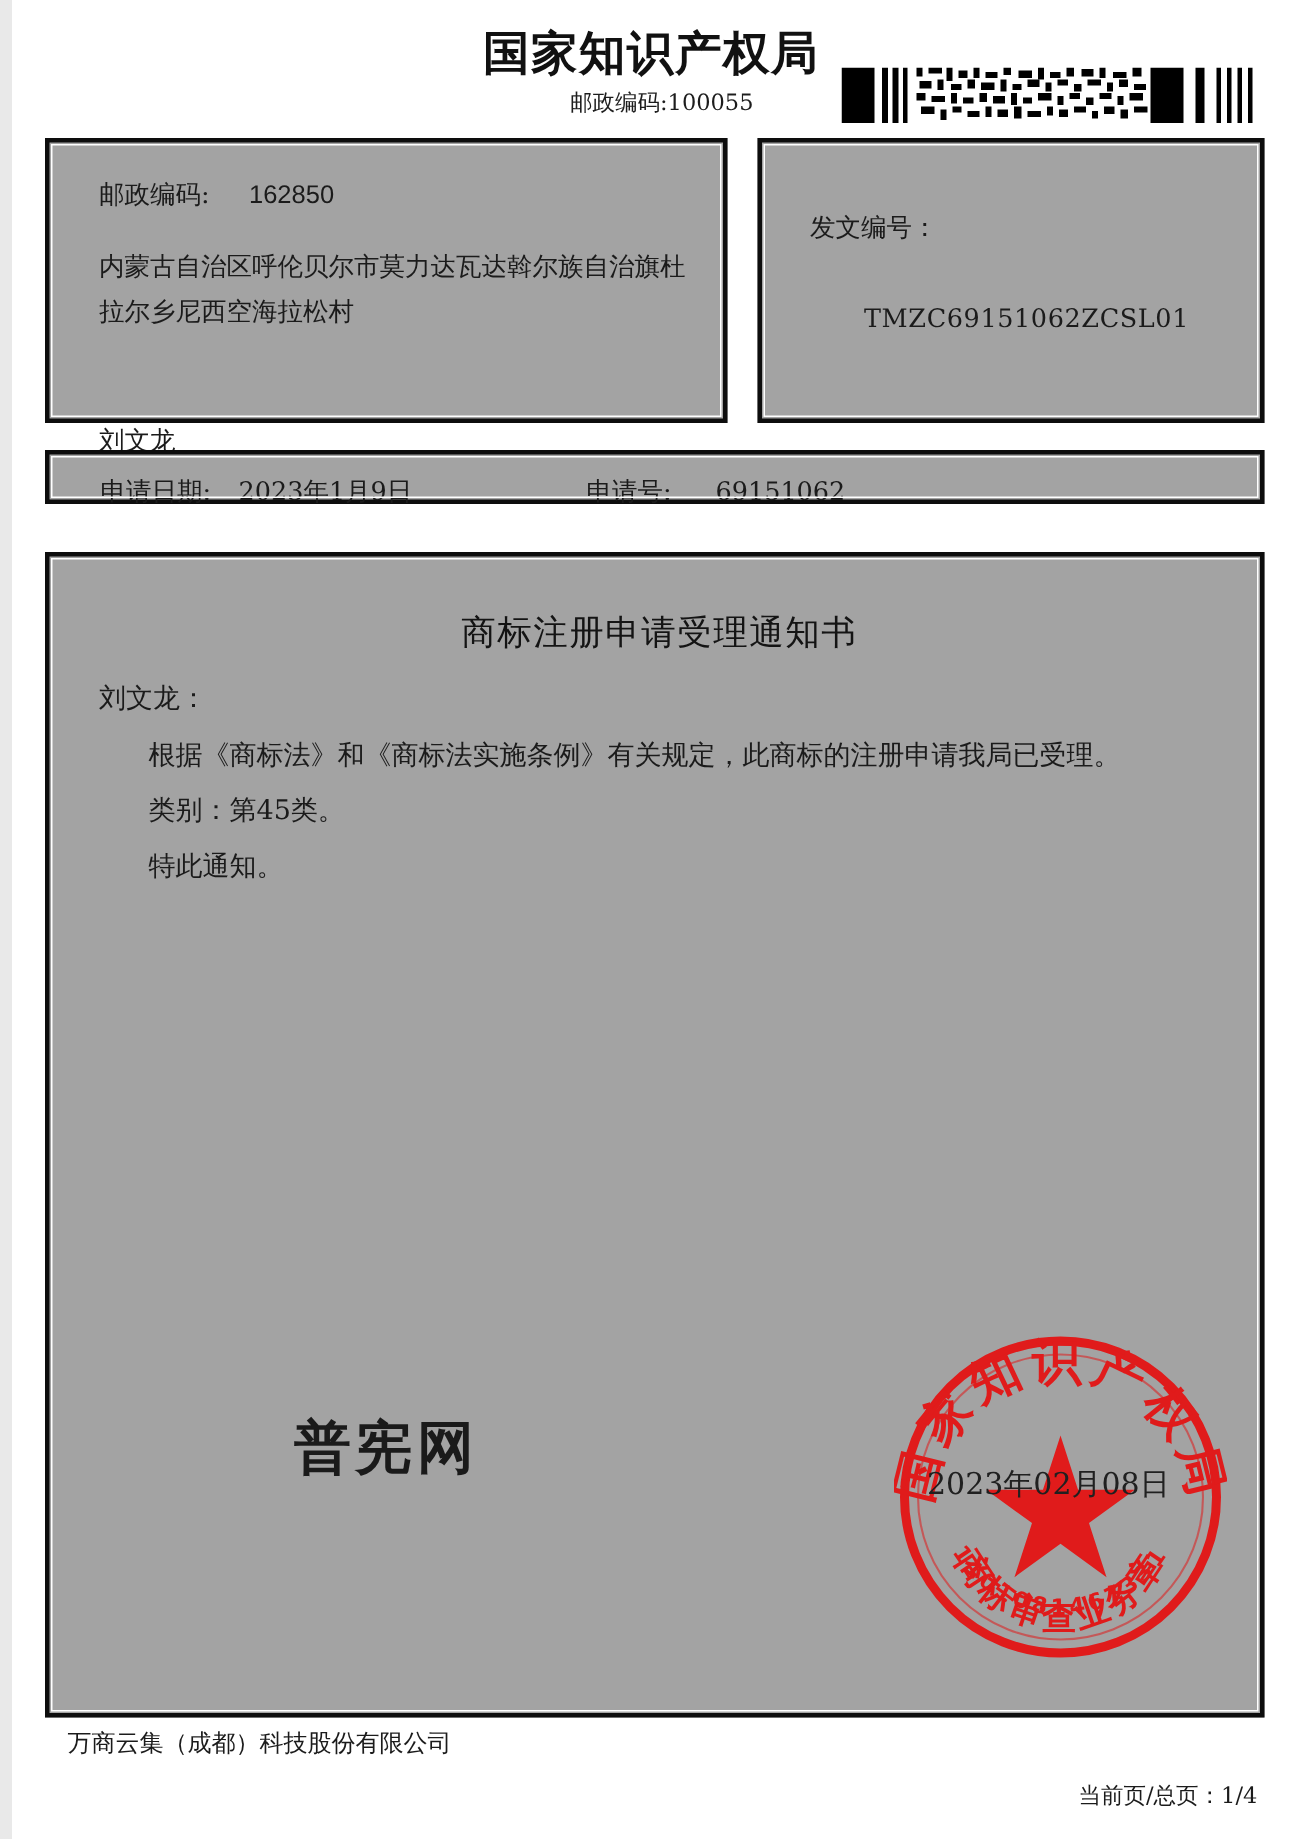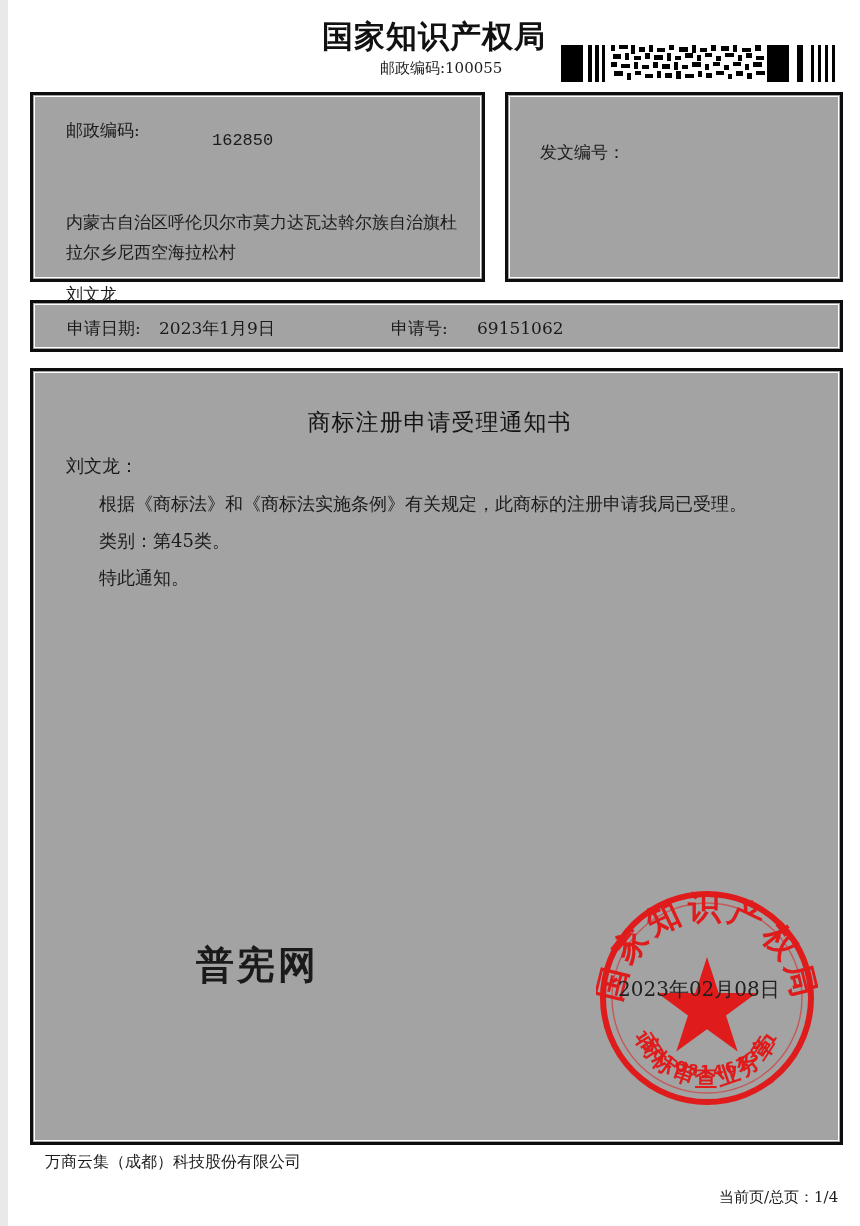--- a/index.html
+++ b/index.html
@@ -85,41 +85,40 @@
   .dbox::after {
     content: "";
     position: absolute;
     left: 1px; top: 1px; right: 1px; bottom: 1px;
     border: 1px solid #ffffff;
     pointer-events: none;
   }
 
   #addressee-box { left: 22px;  top: 92px;  width: 455px; height: 190px; }
   #docno-box     { left: 497px; top: 92px;  width: 338px; height: 190px; padding-left: 16px; }
-  #apply-box     { left: 22px;  top: 300px; width: 813px; height: 52px;  }
+  #apply-box     { left: 22px;  top: 300px; width: 813px; height: 36px;  }
   #main-box      { left: 22px;  top: 368px; width: 813px; height: 777px; }
 
   .box-line {
     position: absolute;
     font-size: 17px;
     line-height: 26px;
     color: #1b1b1b;
     white-space: nowrap;
   }
   .box-wrap {
     position: absolute;
     font-size: 17px;
     line-height: 30px;
     color: #1b1b1b;
-    margin-top: 44px;
   }
 
   
   .ab-postlabel { left: 33px; top: 22px; }
-  .ab-postvalue { left: 133px; top: 33px; font-family: Liberation Mono, monospace; margin-left: 46px; }
+  .ab-postvalue { left: 133px; top: 22px; font-family: Liberation Sans, sans-serif; }
   .ab-address   { left: 33px; top: 68px; width: 400px; white-space: normal; }
   .ab-name      { left: 33px; top: 142px; margin-top: 44px; }
 
   
   .db-label { left: 32px; top: 44px; }
   .db-value { left: 68px; top: 105px; font-size: 17px; letter-spacing: .4px; }
 
   
   .apb-datelabel { left: 34px; top: 12px; }
   .apb-datevalue { left: 126px; top: 12px; }
@@ -297,20 +296,21 @@
 
   <div class="dbox" id="addressee-box">
     <div class="box-line ab-postlabel">邮政编码:</div>
     <div class="box-line ab-postvalue">162850</div>
     <div class="box-wrap ab-address">内蒙古自治区呼伦贝尔市莫力达瓦达斡尔族自治旗杜拉尔乡尼西空海拉松村</div>
     <div class="box-line ab-name">刘文龙</div>
   </div>
 
   <div class="dbox" id="docno-box">
     <div class="box-line db-label">发文编号：</div>
+    <div class="box-line db-value">TMZC69151062ZCSL01</div>
   </div>
 
   <div class="dbox" id="apply-box">
     <div class="box-line apb-datelabel">申请日期:</div>
     <div class="box-line apb-datevalue">2023年1月9日</div>
     <div class="box-line apb-nolabel">申请号:</div>
     <div class="box-line apb-novalue">69151062</div>
   </div>
 
   <div class="dbox" id="main-box">

